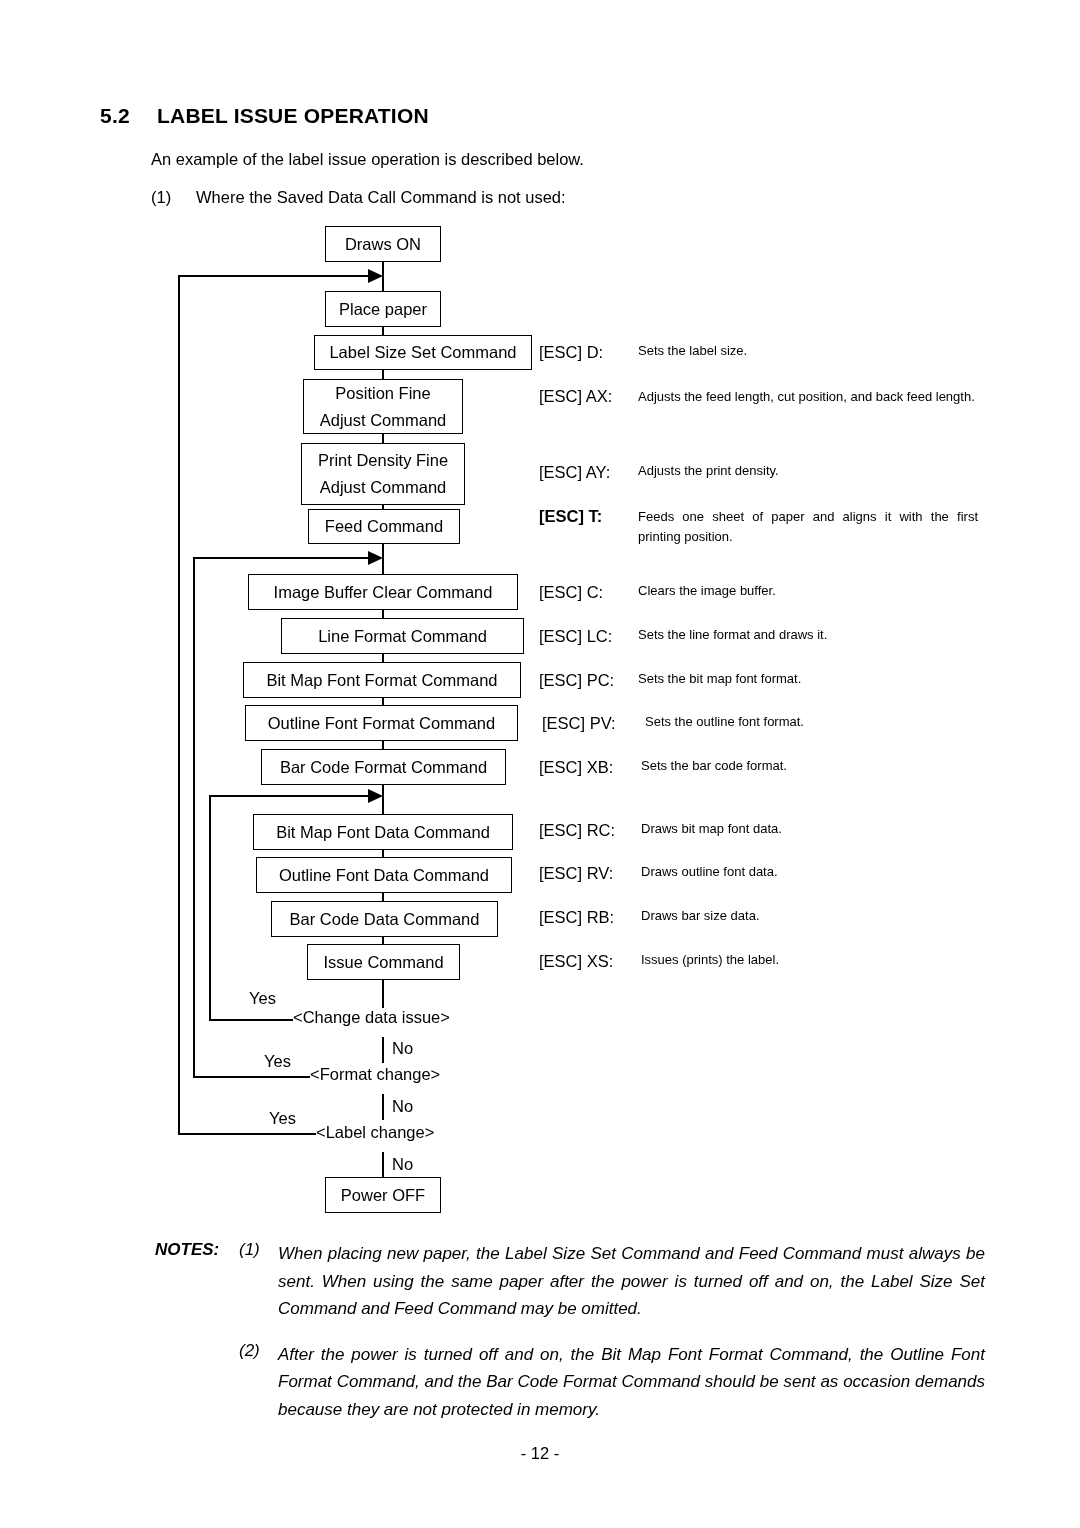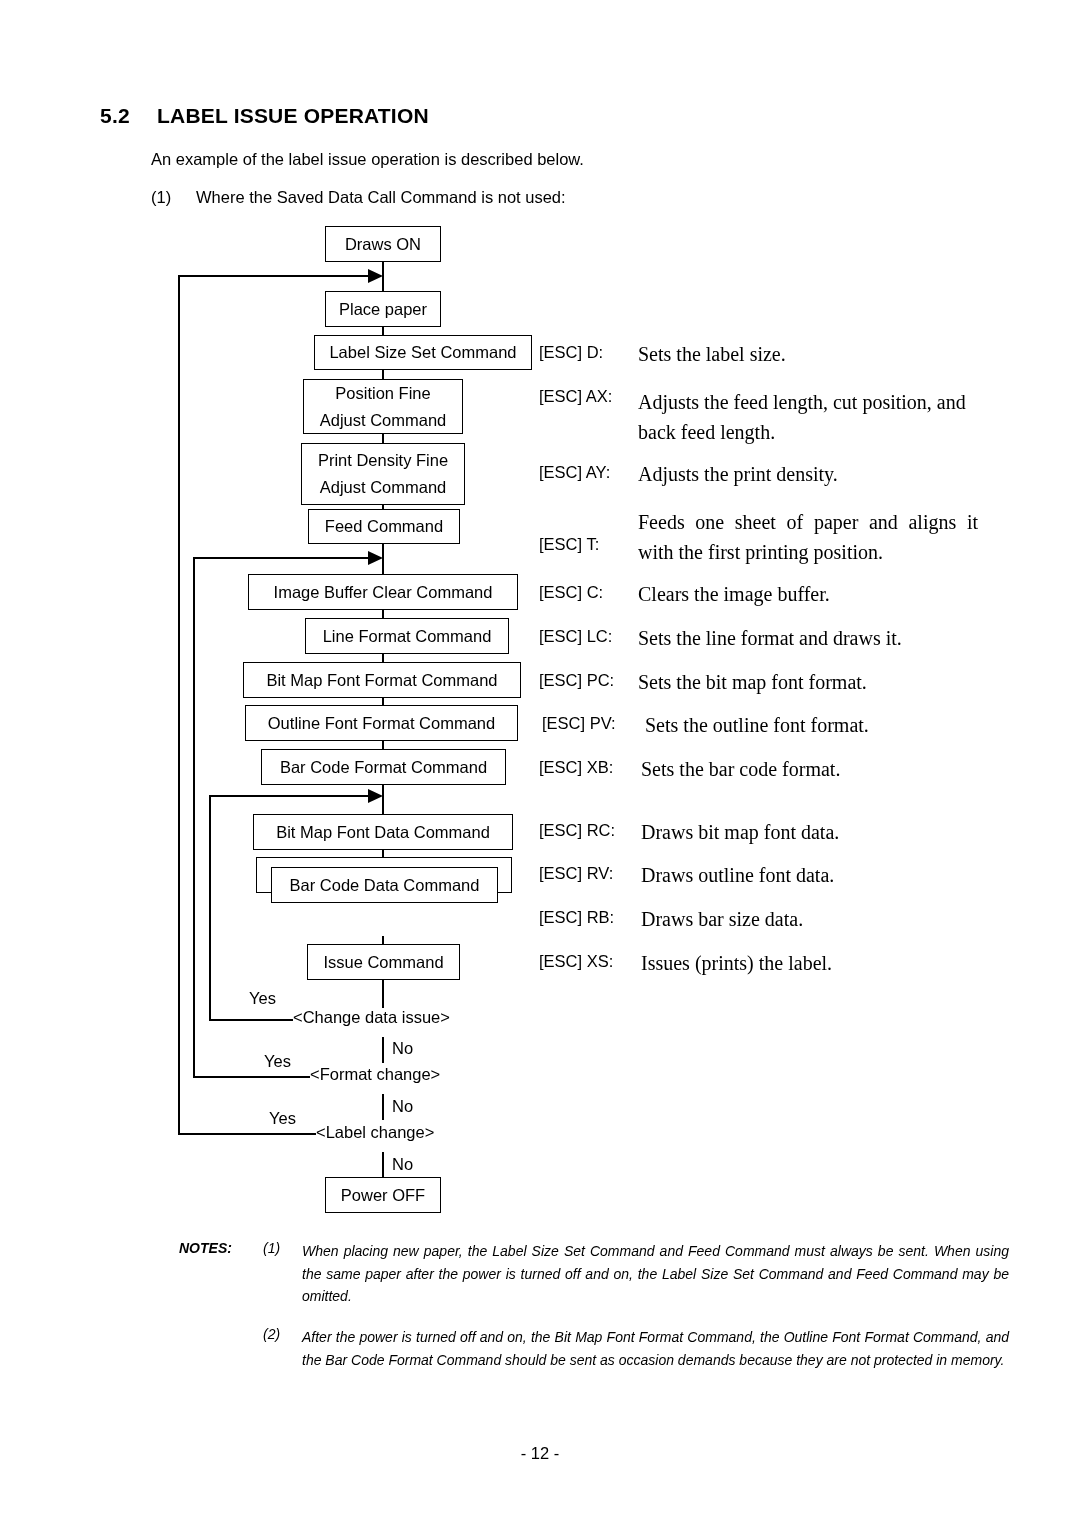--- a/index.html
+++ b/index.html
@@ -90,43 +90,41 @@
     background: #fff;
   }
   .fc-text.plain { background: transparent; }
   .cmd-code {
     position: absolute;
     font-size: 16.5px;
     white-space: nowrap;
   }
   .cmd-desc {
     position: absolute;
-    font-size: 20px;
-    font-family: Liberation Serif, serif;
+    font-size: 13px;
   }
   .cmd-desc.just {
     text-align: justify;
     text-align-last: left;
     white-space: normal;
     line-height: 1.52;
   }
   .cmd-desc.wrap {
     white-space: normal;
     line-height: 1.52;
   }
 
   
   #notes {
     position: absolute;
     left: 155px;
     top: 1240px;
     width: 830px;
-    font-size: 14px;
+    font-size: 17px;
     font-style: italic;
-    margin-left: 24px;
   }
   .note-block { position: relative; margin-bottom: 18px; }
   .note-label {
     position: absolute;
     left: 0; top: 0;
     font-weight: bold;
     font-style: italic;
   }
   .note-idx {
     position: absolute;
@@ -223,21 +221,21 @@
   </div>
 
   <div class="fc-box" style="left:308px; top:509px; width:152px; height:35px;">
     <span>Feed Command</span>
   </div>
 
   <div class="fc-box" style="left:248px; top:574px; width:270px; height:36px;">
     <span>Image Buffer Clear Command</span>
   </div>
 
-  <div class="fc-box" style="left:281px; top:618px; width:204px; height:36px;margin-left:24px;">
+  <div class="fc-box" style="left:281px; top:618px; width:243px; height:36px;">
     <span>Line Format Command</span>
   </div>
 
   <div class="fc-box" style="left:243px; top:662px; width:278px; height:36px;">
     <span>Bit Map Font Format Command</span>
   </div>
 
   <div class="fc-box" style="left:245px; top:705px; width:273px; height:36px;">
     <span>Outline Font Format Command</span>
   </div>
@@ -247,21 +245,21 @@
   </div>
 
   <div class="fc-box" style="left:256px; top:857px; width:256px; height:36px;">
     <span>Outline Font Data Command</span>
   </div>
 
   <div class="fc-box" style="left:253px; top:814px; width:260px; height:36px;">
     <span>Bit Map Font Data Command</span>
   </div>
 
-  <div class="fc-box" style="left:271px; top:867px; width:227px; height:36px;text-align:center;">
+  <div class="fc-box" style="left:271px; top:901px; width:227px; height:36px;text-align:center;">
     <span>Bar Code Data Command</span>
   </div>
 
   <div class="fc-box" style="left:307px; top:944px; width:153px; height:36px;">
     <span>Issue Command</span>
   </div>
 
   <div class="fc-box" style="left:325px; top:1177px; width:116px; height:36px;">
     <span>Power OFF</span>
   </div>
@@ -284,21 +282,21 @@
 
   <div class="cmd-code" style="left:539px; top:343px;">[ESC] D:</div>
   <div class="cmd-desc" style="left:638px; top:343px;">Sets the label size.</div>
 
   <div class="cmd-code" style="left:539px; top:387px;">[ESC] AX:</div>
   <div class="cmd-desc wrap" style="left:638px; top:387px; width:340px;">Adjusts the feed length, cut position, and back feed length.</div>
 
   <div class="cmd-code" style="left:539px; top:463px;">[ESC] AY:</div>
   <div class="cmd-desc" style="left:638px; top:463px;">Adjusts the print density.</div>
 
-  <div class="cmd-code" style="left:539px; top:535px;">[ESC] T:</div>
+  <div class="cmd-code" style="left:539px; top:507px;font-weight:bold;">[ESC] T:</div>
   <div class="cmd-desc just" style="left:638px; top:507px; width:340px;">Feeds one sheet of paper and aligns it with the first printing position.</div>
 
   <div class="cmd-code" style="left:539px; top:583px;">[ESC] C:</div>
   <div class="cmd-desc" style="left:638px; top:583px;">Clears the image buffer.</div>
 
   <div class="cmd-code" style="left:539px; top:627px;">[ESC] LC:</div>
   <div class="cmd-desc" style="left:638px; top:627px;">Sets the line format and draws it.</div>
 
   <div class="cmd-code" style="left:539px; top:671px;">[ESC] PC:</div>
   <div class="cmd-desc" style="left:638px; top:671px;">Sets the bit map font format.</div>

